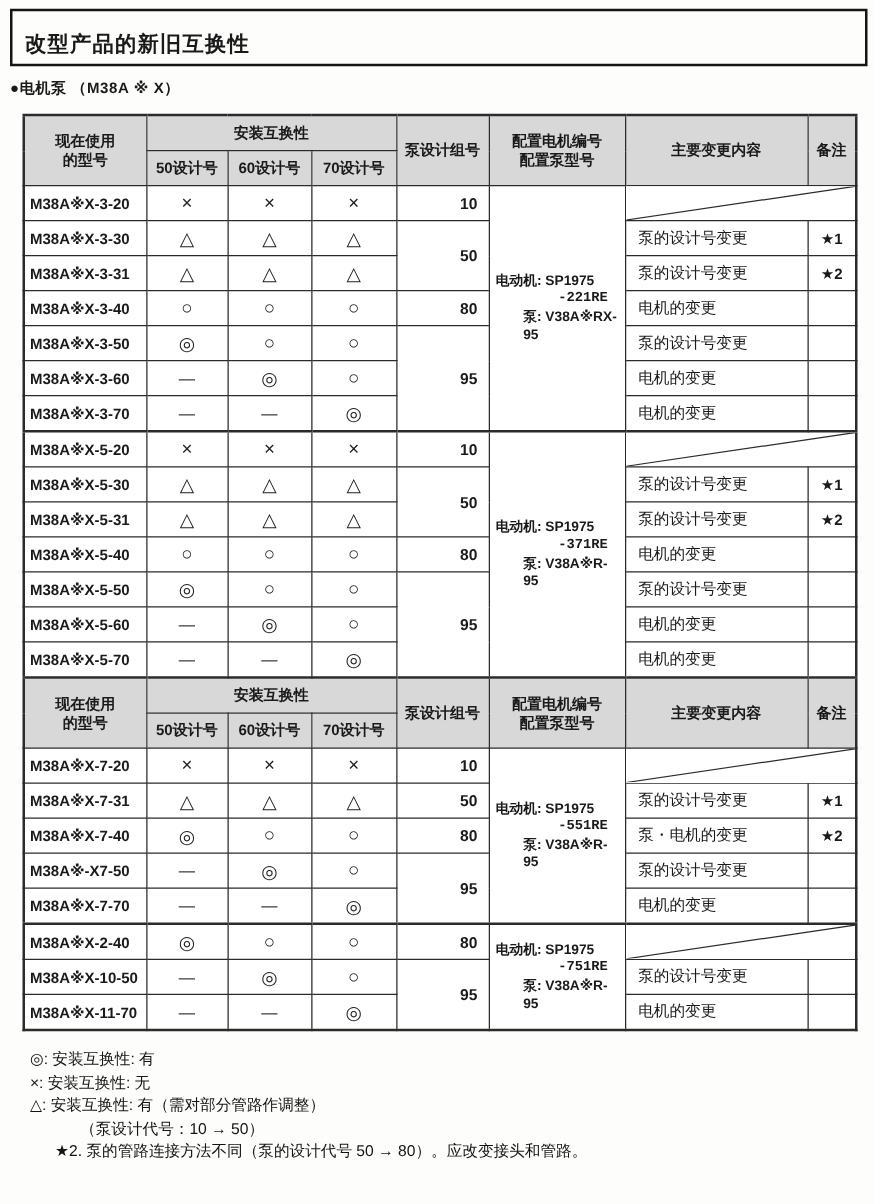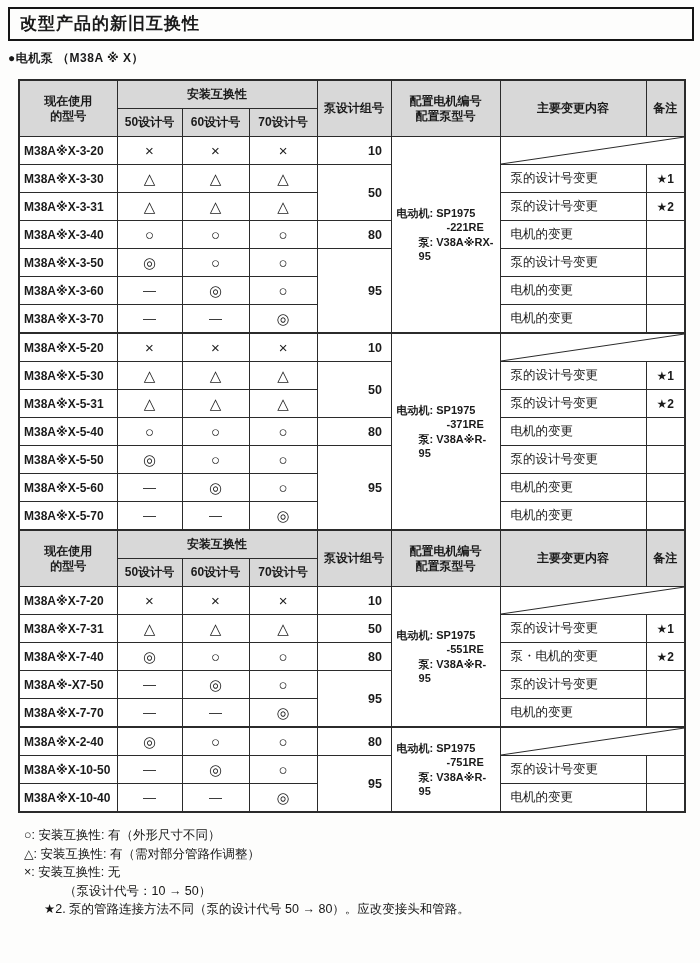--- a/index.html
+++ b/index.html
@@ -5,21 +5,21 @@
   html,body{margin:0;padding:0;}
   body{
     width:700px;height:963px;
     background:#fdfdfc;
     font-family:"Liberation Sans","DejaVu Sans",sans-serif;
     color:#1a1a1a;
   }
   .title-box{
     margin:7px 6px 0 8px;
     border:2px solid #151515;
-    padding:3px 10px 4px;
+    padding:15px 10px 4px;
     font-size:17px;font-weight:bold;letter-spacing:1px;
   }
   .subtitle{
     margin:9px 0 0 8px;
     font-size:12px;font-weight:bold;letter-spacing:0.5px;
   }
   table.compat{
     margin:12px 0 0 18px;
     border-collapse:collapse;table-layout:fixed;
     width:666px;
@@ -33,21 +33,21 @@
     background:var(--header-bg,#d8d8d8);
     font-size:12px;font-weight:bold;height:27px;line-height:1.25;
   }
   .compat td{height:27px;font-size:12px;background:#fff;}
   td.model{font-weight:bold;text-align:left;padding-left:4px;font-size:12px;white-space:nowrap;}
   td.sym{font-size:15px;color:#222;}
   td.sym.dash{font-size:13px;}
   td.group{font-weight:bold;font-size:12.5px;padding-left:44px;}
   td.motor{text-align:left;font-size:11px;font-weight:bold;padding-left:5px;line-height:1.3;}
   td.motor .ind1{padding-left:22px;}
-  td.motor .ind2{padding-left:50px;}
+  td.motor .ind2{padding-left:50px;font-family:Liberation Mono, monospace;}
   td.change{text-align:left;padding-left:10px;font-size:12.5px;}
   td.remark{font-weight:bold;font-size:12px;}
   td.diag{position:relative;padding:0;}
   td.diag svg{position:absolute;top:0;left:0;width:100%;height:100%;display:block;}
   tr.section-start td{border-top:2px solid var(--line,#2b2b2b);}
   tr.header-top th{border-top:2px solid var(--line,#2b2b2b);}
   .notes{margin:13px 0 0 8px;font-size:12.5px;line-height:1.48;color:#141414;}
   .notes .line{white-space:pre-wrap;}
   .lv0{padding-left:0;}
   .lv1{padding-left:16px;}
@@ -318,29 +318,29 @@
       <tr>
         <td class="model">M38A※X-10-50</td>
         <td class="sym dash">—</td>
         <td class="sym">◎</td>
         <td class="sym">○</td>
         <td class="group" rowspan="2">95</td>
         <td class="change">泵的设计号变更</td>
         <td class="remark"></td>
       </tr>
       <tr>
-        <td class="model">M38A※X-10-40</td>
+        <td class="model">M38A※X-11-70</td>
         <td class="sym dash">—</td>
         <td class="sym dash">—</td>
         <td class="sym">◎</td>
         <td class="change">电机的变更</td>
         <td class="remark"></td>
       </tr>
     </tbody>
 </table>
 
 <div class="notes">
-    <div class="line lv1">○: 安装互换性: 有（外形尺寸不同）</div>
+    <div class="line lv1">◎: 安装互换性: 有</div>
+    <div class="line lv1">×: 安装互换性: 无</div>
     <div class="line lv1">△: 安装互换性: 有（需对部分管路作调整）</div>
-    <div class="line lv1">×: 安装互换性: 无</div>
     <div class="line lv3">（泵设计代号：10 → 50）</div>
     <div class="line lv2">★2. 泵的管路连接方法不同（泵的设计代号 50 → 80）。应改变接头和管路。</div>
   </div>
 
 </body></html>

